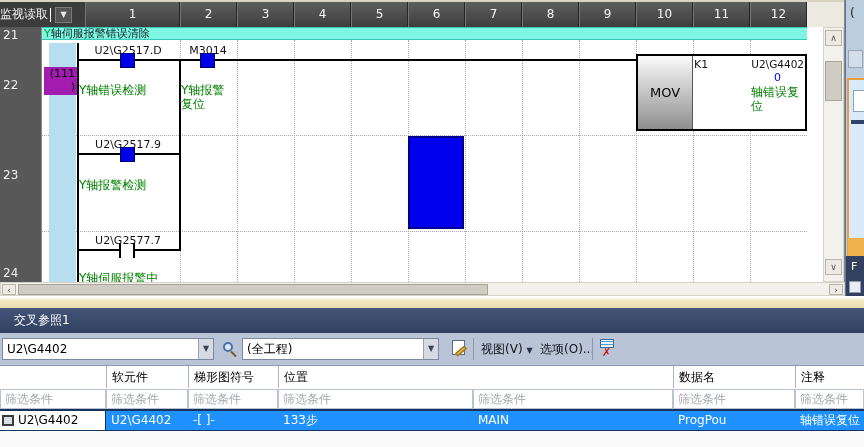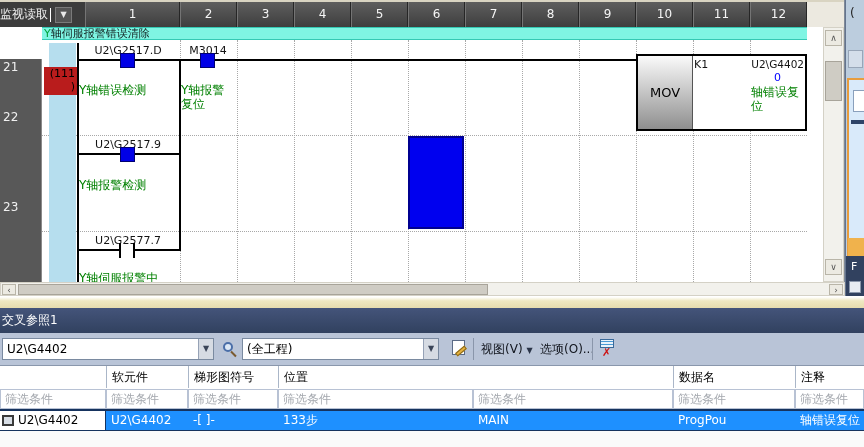--- a/index.html
+++ b/index.html
@@ -12,53 +12,53 @@
   }
   .abs { position: absolute; }
 
   
   .tanline { background:#d9d4c2; }
   .modebox { background:#3c3c3c; color:#f2f2f2; font-size:12px; line-height:25px; }
   .modecaret { background:#fff; width:1px; }
   .modedrop { background:#545454; border:1px solid #7a7a7a; color:#e8e8e8; font-size:8px; text-align:center; line-height:14px; }
   .colhdr { top:2px; height:25px; background:linear-gradient(#5e5e5e,#3e3e3e); border-left:1px solid #747474; border-right:1px solid #262626; color:#f5f5f5; text-align:center; line-height:24px; font-size:12px; }
   .hdrgap { background:#ece9e0; }
-  .gutter { background:#585858; border-right:1px solid #8a8a8a;margin-top:32px; }
+  .gutter { background:#585858; border-right:1px solid #8a8a8a; }
   .gutnum { color:#f0f0f0; font-size:12px; padding-left:3px; }
 
   #ladder-canvas { left:42px; top:27px; width:781px; height:255px; background:#fff; overflow:hidden; }
   .stmt { left:0; top:0; width:765px; height:13px; background:#7ff5e3; border-top:1px solid #35c9b4; border-bottom:1px solid #35c9b4; font-size:11px; line-height:12px; padding-left:2px; white-space:nowrap; overflow:hidden; }
   .stmt .head { color:#00a33c; }
   .stmt .rest { color:#101c1c; }
   .bluestrip { left:7px; top:16px; width:27px; height:239px; background:#b6deee; }
   .vgrid { top:13px; height:242px; width:0; border-left:1px dotted #a8a8a8; }
   .hgrid { left:0; width:765px; height:0; border-top:1px dotted #a8a8a8; }
   .rail  { background:#000; }
   .wire  { background:#000; }
   .sqon  { width:15px; height:15px; background:#0000e6; border:1px solid #000070; }
   .cbar  { width:2px; height:15px; background:#000; }
   .devlbl { font-size:11px; color:#141414; text-align:center; white-space:nowrap; }
   .cmt { font-size:12px; line-height:14px; color:#008000; word-break:break-all; }
-  .stepnum { left:2px; top:40px; width:33px; height:28px; background:#b91c1c; font-size:11px; line-height:13px; color:#000; text-align:right; padding-right:2px; }
+  .stepnum { left:2px; top:40px; width:33px; height:28px; background:#a21caf; font-size:11px; line-height:13px; color:#000; text-align:right; padding-right:2px; }
   .movbox { left:594px; top:27px; width:171px; height:77px; background:#fff; border:2px solid #000; }
   .movcell { left:0; top:0; width:55px; height:73px; background:linear-gradient(#fafafa,#8f8f8f); color:#000; text-align:center; line-height:73px; font-size:13px; border-right:1px solid #555;}
   .movk1 { left:56px; top:2px; width:55px; text-align:left; font-size:11px; color:#141414; }
   .movdev { left:112px; top:2px; width:55px; text-align:right; font-size:10.5px; color:#141414; padding-right:1px; white-space:nowrap;}
   .movval { left:112px; top:15px; width:55px; text-align:center; font-size:11px; color:#0000ff; }
   .movcmt { left:113px; top:29px; width:54px; }
   .cursor-cell { left:366px; top:109px; width:56px; height:93px; background:#0000ef; border:2px solid #000090; }
 
   
   .sb { background:#f2f1ec; border:1px solid #d4d1c6; }
   .sbbtn { background:#eceae2; border:1px solid #b9b5a8; color:#555; text-align:center; font-size:9px; line-height:15px; }
   .sbthumb { background:#cfccc4; border:1px solid #a8a49a; }
 
   
   .splitter { background:linear-gradient(#ffffff,#efe8c2 35%,#e6dcae); border-top:1px solid #fff; }
-  .xref-title { background:linear-gradient(#44547a,#31415f); color:#fff; font-size:12px; line-height:25px; padding-left:2px; }
+  .xref-title { background:linear-gradient(#44547a,#31415f); color:#fff; font-size:12px; line-height:25px; padding-left:14px; }
   .toolbar { background:#b9c4d7; border-bottom:1px solid #8a97ac; }
   .combo { background:#fff; border:1px solid #7a8aa0; font-size:12px; line-height:20px; padding-left:4px; color:#000; white-space:nowrap; overflow:hidden;}
   .combobtn { background:#d6dbe3; border-left:1px solid #96a2b6; color:#3a4458; font-size:8px; text-align:center; line-height:20px; }
   .tsep { width:1px; background:#8a96aa; }
   .menutext { font-size:12px; line-height:22px; color:#10141c; white-space:nowrap; }
   .dropcaret { font-size:8px; color:#2a3448; line-height:22px; }
 
   
   .mag-circle { width:10px; height:10px; border:2px solid #4a6ea8; border-radius:50%; background:#dce8f6; }
   .mag-handle { width:7px; height:2px; background:#7a5a30; transform:rotate(45deg); }

